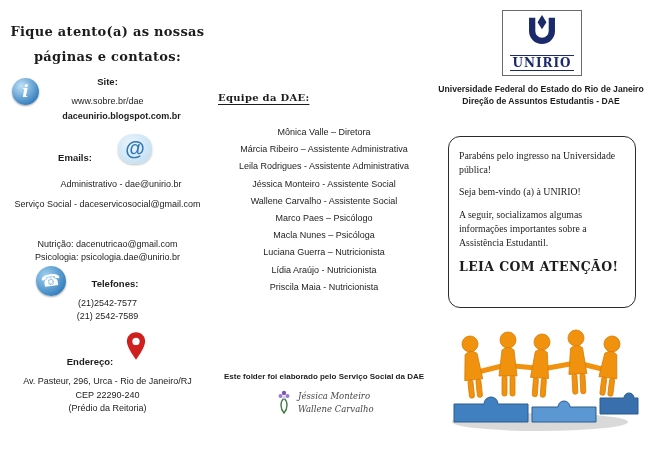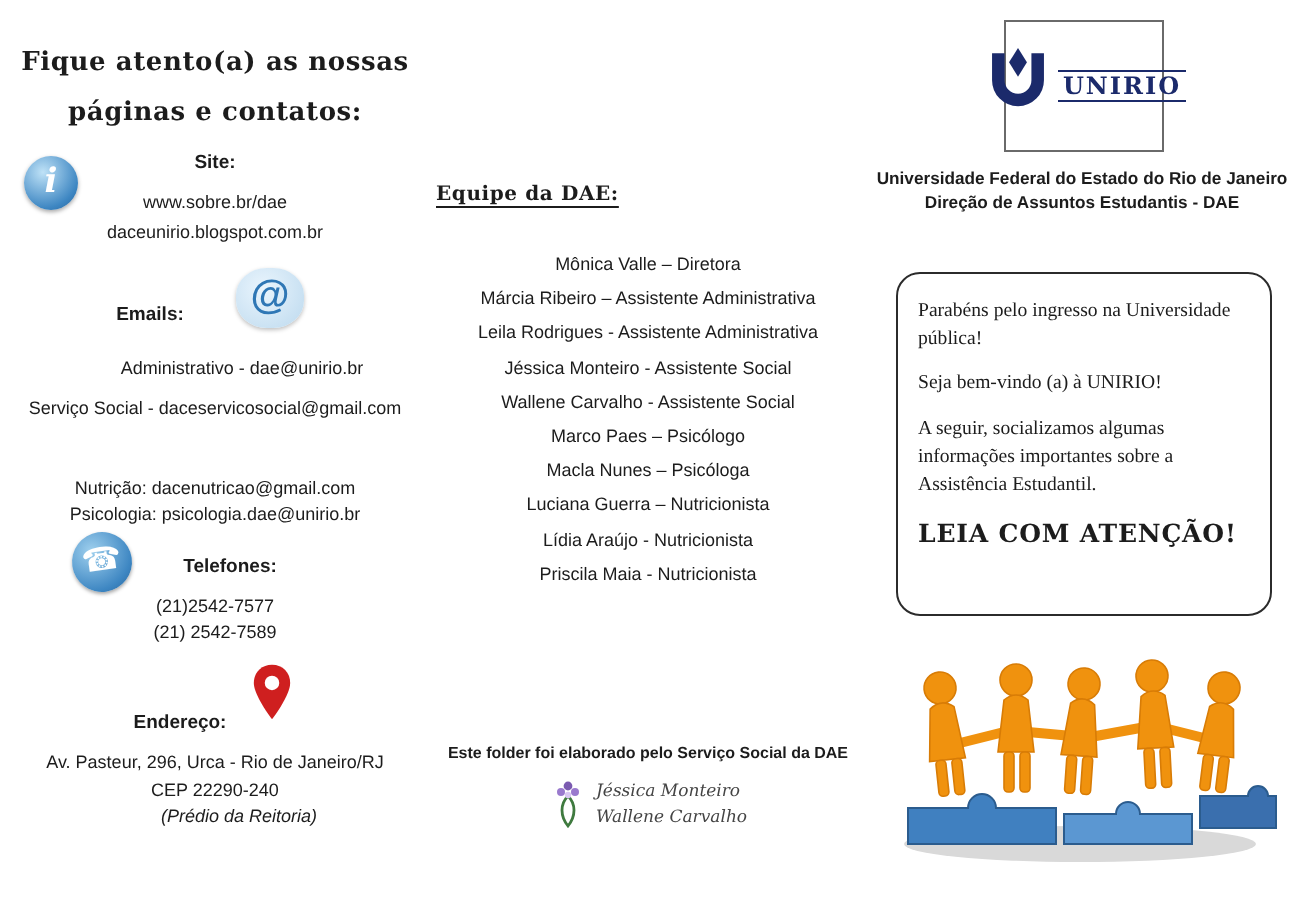--- a/index.html
+++ b/index.html
@@ -19,55 +19,55 @@
   .label-bold { font-size:9.5px; font-weight:bold; }
 
   
   .contacts-heading { left:6px; top:20px; width:203px; font-size:13px; line-height:1.9; text-align:center; }
   .info-icon { left:12px; top:78px; width:27px; height:27px; border-radius:50%;
     background:radial-gradient(circle at 35% 30%, #bfe2f7, #3d86c2 70%, #2a6296);
     color:#fff; font-family:"DejaVu Serif", serif; font-style:italic; font-weight:bold;
     font-size:17px; text-align:center; line-height:26px; box-shadow:0 1px 2px rgba(0,0,0,.35); }
   .site-label { left:0; top:76px; width:215px; }
   .site-line1 { left:0; top:95px;  width:215px; }
-  .site-line2 { left:0; top:110px; width:215px; }
+  .site-line2 { left:14px; top:110px; width:215px;font-weight:bold; }
   .emails-label { left:0; top:152px; width:150px; }
   .email-icon { left:118px; top:134px; width:34px; height:30px; border-radius:45% 45% 45% 45%;
     background:radial-gradient(circle at 40% 35%, #eaf5fd, #bcd9ee);
     color:#2f77b5; font-size:20px; font-weight:bold; text-align:center; line-height:29px;
     box-shadow:0 1px 2px rgba(0,0,0,.25); }
   .email-line0 { left:0; top:178px; width:215px;padding-left:27px; }
   .email-line1 { left:0; top:198px; width:215px; }
   .email-line2 { left:0; top:208px; width:215px;margin-top:43px; }
   .email-line3 { left:0; top:238px; width:215px; }
   .phone-icon { left:36px; top:266px; width:30px; height:30px; border-radius:50%;
     background:radial-gradient(circle at 35% 30%, #9fd0ee, #3d86c2 70%, #2a6296);
     color:#fff; font-size:16px; text-align:center; line-height:29px;
     box-shadow:0 1px 2px rgba(0,0,0,.35); transform:rotate(-8deg); }
   .phones-label { left:55px; top:278px; width:120px; text-align:center; }
   .phone-line0 { left:0; top:297px; width:215px; }
   .phone-line1 { left:0; top:310px; width:215px; }
   .pin-icon { left:126px; top:332px; }
   .address-label { left:0; top:356px; width:180px; }
   .addr-line0 { left:0; top:375px; width:215px; }
   .addr-line1 { left:0; top:389px; width:215px; }
-  .addr-line2 { left:12px; top:402px; width:215px;font-style:italic; }
+  .addr-line2 { left:0; top:402px; width:215px; }
 
   
   .team-heading { left:0; top:92px; width:212px; font-size:10px; text-decoration:underline; text-underline-offset:3px; }
   .team-list { left:0; top:124px; width:212px; }
   .team-list div { font-size:9px; line-height:17.2px; text-align:center; }
   .folder-note { left:0; top:372px; width:212px; font-size:8px; font-weight:bold; text-align:center; }
   .flower-icon { left:58px; top:388px; }
   .signatures { left:80px; top:390px; width:120px; font-family:"DejaVu Serif", serif;
     font-style:italic; font-size:8.5px; color:#444; line-height:13px; }
 
   
   .logo-box { left:70px; top:10px; width:80px; height:66px; border:1px solid #6a6a6a;
-    background:#fff; display:flex; align-items:center; justify-content:center; gap:2px; }
+    background:#fff; display:flex; flex-direction:column; align-items:center; justify-content:center; gap:2px; }
   .logo-text { font-family:"DejaVu Serif", serif; font-weight:bold; font-size:12px;
     letter-spacing:1px; color:#1b2a6b; border-top:1.5px solid #1b2a6b; border-bottom:1.5px solid #1b2a6b; padding:0 2px; }
   .univ-line1 { left:0; top:84px; width:218px; font-size:8.6px; font-weight:bold; text-align:center; }
   .univ-line2 { left:0; top:96px; width:218px; font-size:8.6px; font-weight:bold; text-align:center; }
   .welcome-box { left:16px; top:136px; width:188px; height:172px; border:1.6px solid #2b2b2b;
     border-radius:12px; padding:12px 10px 6px; 
     font-family:"Liberation Serif", serif; font-size:9.8px; line-height:1.45; }
   .welcome-box p { margin-bottom:8px; }
   .welcome-attn { font-family:"DejaVu Serif", serif; font-weight:bold; font-size:12.5px; letter-spacing:0.4px; }
   .figures-img { left:8px; top:306px; }

